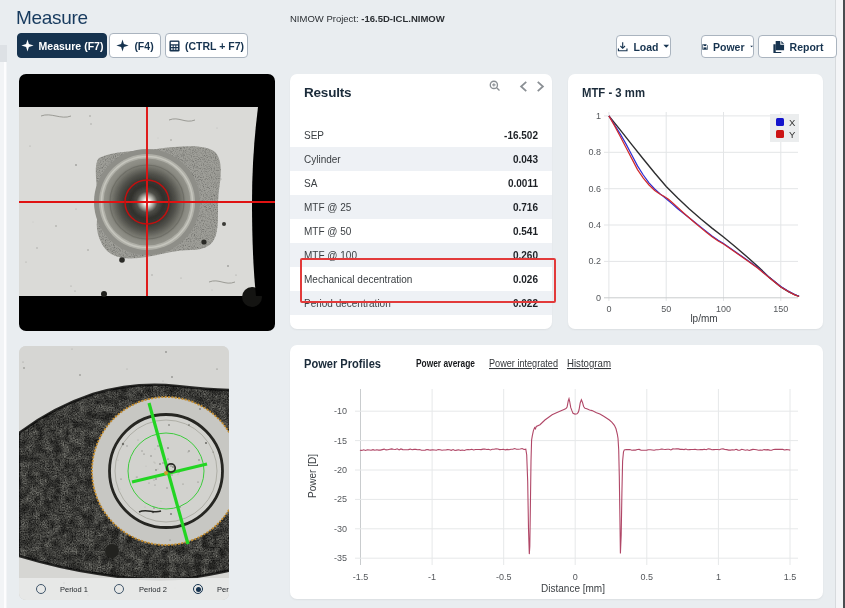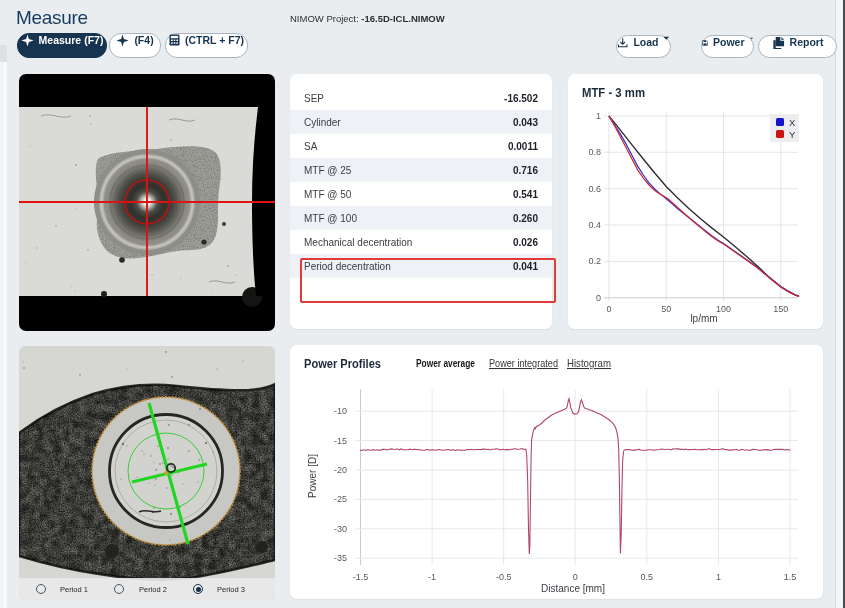--- a/index.html
+++ b/index.html
@@ -1,18 +1,18 @@
 <!DOCTYPE html>
 <html><head><meta charset="utf-8"><style>
 *{margin:0;padding:0;box-sizing:border-box}
 html,body{width:845px;height:608px;overflow:hidden}
 body{background:#e9edf0;font-family:"Liberation Sans",sans-serif;position:relative}
 .abs{position:absolute}
 .card{position:absolute;background:#fff;border-radius:7px;box-shadow:0 1px 2px rgba(0,0,0,0.06)}
-.btn{position:absolute;display:flex;align-items:flex-start;justify-content:center;gap:5px;background:#fff;border:1px solid #aab4bf;border-radius:12px;font-size:10.5px;font-weight:bold;color:#16334f;white-space:nowrap}
+.btn{position:absolute;display:flex;align-items:center;justify-content:center;gap:5px;background:#fff;border:1px solid #aab4bf;border-radius:4px;font-size:10.5px;font-weight:bold;color:#16334f;white-space:nowrap}
 .row{display:flex;justify-content:space-between;align-items:center;height:24px;padding:0 14px;font-size:10px;color:#3c4044}
 .row.alt{background:#eef1f5}
 .row b{color:#1d2126;font-size:10px}
 </style></head><body>
 <div class="abs" style="left:0;top:62px;width:7px;height:546px;background:#f2f4f6"></div>
 <div class="abs" style="left:4px;top:60px;width:2px;height:548px;background:#fdfdfe"></div>
 <div class="abs" style="left:0;top:45px;width:7px;height:17px;background:#dde1e5"></div>
 <div class="abs" style="left:835px;top:0;width:1px;height:608px;background:#d7dadd"></div>
 <div class="abs" style="left:836px;top:0;width:7px;height:608px;background:#f4f5f7"></div>
 <div class="abs" style="left:843px;top:0;width:2px;height:608px;background:#4a4d50"></div>
@@ -72,20 +72,34 @@
 <div class="btn" style="left:758px;top:35px;width:79px;height:23px">
     <svg width="13" height="14" viewBox="0 0 14 15">
       <path d="M4 1 H10 L13 4 V11 H4 Z" fill="#16334f"></path>
       <path d="M1.5 4.5 H4 V13 H10 V14 H1.5 Z" fill="#16334f"></path>
       <path d="M9.5 1 V4.5 H13" fill="none" stroke="#fff" stroke-width="1.1"></path>
     </svg>
     <span>Report</span>
   </div>
 
 <div class="card" style="left:290px;top:74px;width:262px;height:255px">
+  <div style="position:relative;height:37px">
+    <span style="position:absolute;left:14px;top:11px;font-size:13.5px;font-weight:bold;color:#1b2b3a;letter-spacing:-0.2px">Results</span>
+    <svg style="position:absolute;left:199px;top:6px" width="12" height="12" viewBox="0 0 16 16" fill="none" stroke="#8a8f94" stroke-width="1.8">
+        <circle cx="6.5" cy="6.5" r="4.8"></circle>
+        <path d="M10.2 10.2 L14 14"></path>
+        <path d="M4.3 6.5 H8.7 M6.5 4.3 V8.7" stroke-width="1.4"></path>
+      </svg>
+    <svg style="position:absolute;left:229px;top:7px" width="9" height="11" viewBox="0 0 8 10" fill="none" stroke="#8a8f94" stroke-width="1.6">
+        <path d="M6.5 0.8 L1.8 5 L6.5 9.2"></path>
+      </svg>
+    <svg style="position:absolute;left:246px;top:7px" width="9" height="11" viewBox="0 0 8 10" fill="none" stroke="#8a8f94" stroke-width="1.6">
+        <path d="M1.5 0.8 L6.2 5 L1.5 9.2"></path>
+      </svg>
+  </div>
   <div style="margin-top:12px">
       <div class="row">
         <span>SEP</span>
         <b>-16.502</b>
       </div>
       <div class="row alt">
         <span>Cylinder</span>
         <b>0.043</b>
       </div>
       <div class="row">
@@ -103,21 +117,21 @@
       <div class="row alt">
         <span>MTF @ 100</span>
         <b>0.260</b>
       </div>
       <div class="row">
         <span>Mechanical decentration</span>
         <b>0.026</b>
       </div>
       <div class="row alt">
         <span>Period decentration</span>
-        <b>0.041</b>
+        <b>0.022</b>
       </div>
     </div>
 </div>
 <div class="abs" style="left:300px;top:258px;width:256px;height:45px;border:2px solid #e23a3a;border-radius:2px"></div>
 
 <div class="card" style="left:568px;top:74px;width:255px;height:255px"></div>
 <svg class="abs" style="left:0;top:0" width="845" height="608" viewBox="0 0 845 608">
   <text x="582" y="97" font-size="12.5" font-weight="bold" fill="#1b2b3a" textLength="63" lengthAdjust="spacingAndGlyphs">MTF - 3 mm</text>
   <line x1="608.9" y1="112" x2="608.9" y2="301" stroke="#e3e5e7" stroke-width="1"></line>
     <line x1="666.2" y1="112" x2="666.2" y2="301" stroke="#e3e5e7" stroke-width="1"></line>
@@ -252,21 +266,21 @@
 <path d="M256 33 L239 33 C235 65 233 96 233 128 C233 160 234 194 237 222 L256 222 Z" fill="#000"></path>
 <path d="M22 42 C32 38 42 46 52 42" stroke="#8a8a84" stroke-width="0.8" fill="none"></path>
 <path d="M150 46 C160 42 166 50 176 46" stroke="#8a8a84" stroke-width="0.8" fill="none"></path>
 <path d="M190 208 C200 204 206 212 216 208" stroke="#8a8a84" stroke-width="0.8" fill="none"></path>
 <line x1="0" y1="128" x2="256" y2="128" stroke="#e01212" stroke-width="1.9"></line>
 <line x1="128" y1="33" x2="128" y2="222" stroke="#e01212" stroke-width="1.9"></line>
 <circle cx="128" cy="128" r="22" fill="none" stroke="#c01010" stroke-width="1.5"></circle>
 </svg>
 </div>
 
-<div class="abs" style="left:19px;top:346px;width:256px;height:254px;border-radius:7px;overflow:hidden;background:#d6d6d3">
+<div class="abs" style="left:19px;top:346px;width:210px;height:254px;border-radius:7px;overflow:hidden;background:#d6d6d3">
 <svg width="256" height="254" viewBox="0 0 256 254">
 <defs>
  <filter id="grain2" x="0" y="0" width="100%" height="100%">
    <feTurbulence type="fractalNoise" baseFrequency="0.75" numOctaves="3" seed="11" result="n"></feTurbulence>
    <feColorMatrix in="n" type="matrix" values="0 0 0 0 0  0 0 0 0 0  0 0 0 0 0  1.05 1.05 1.05 0 -1.15" result="a"></feColorMatrix>
    <feComposite operator="in" in2="SourceGraphic"></feComposite>
  </filter>
  <filter id="blotch" x="0" y="0" width="100%" height="100%">
    <feTurbulence type="fractalNoise" baseFrequency="0.12" numOctaves="2" seed="5" result="n"></feTurbulence>
    <feColorMatrix in="n" type="matrix" values="0 0 0 0 0  0 0 0 0 0  0 0 0 0 0  1.3 1.3 1.3 0 -1.5" result="a"></feColorMatrix>

